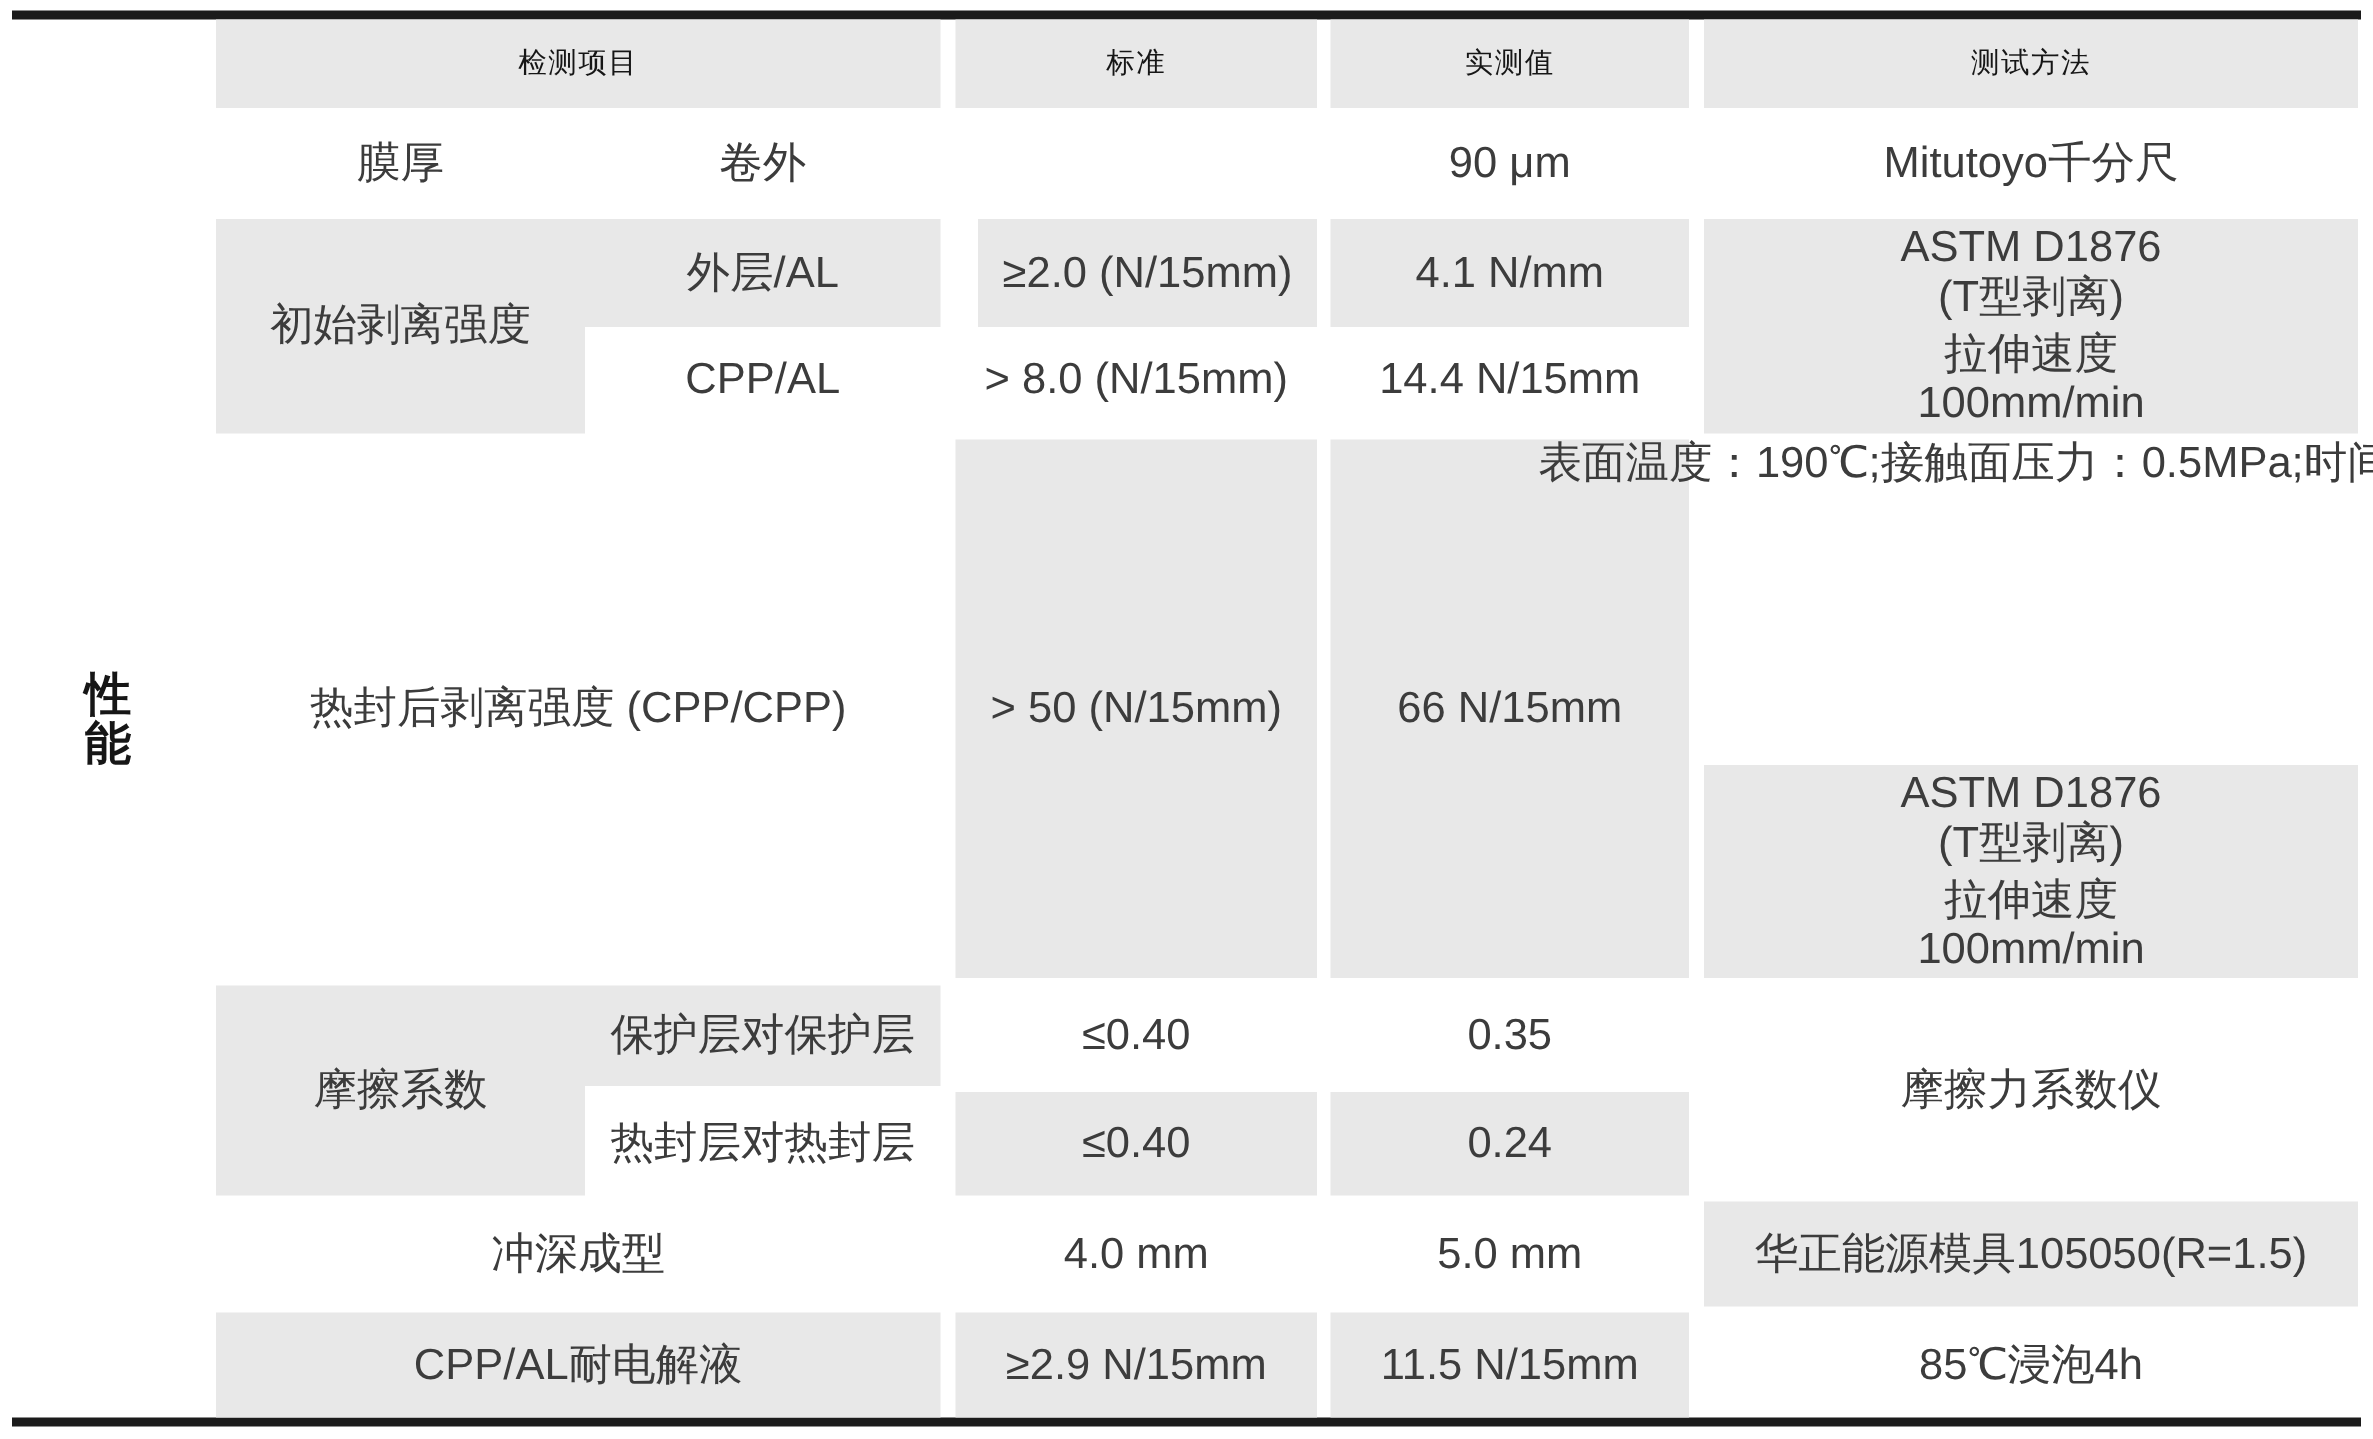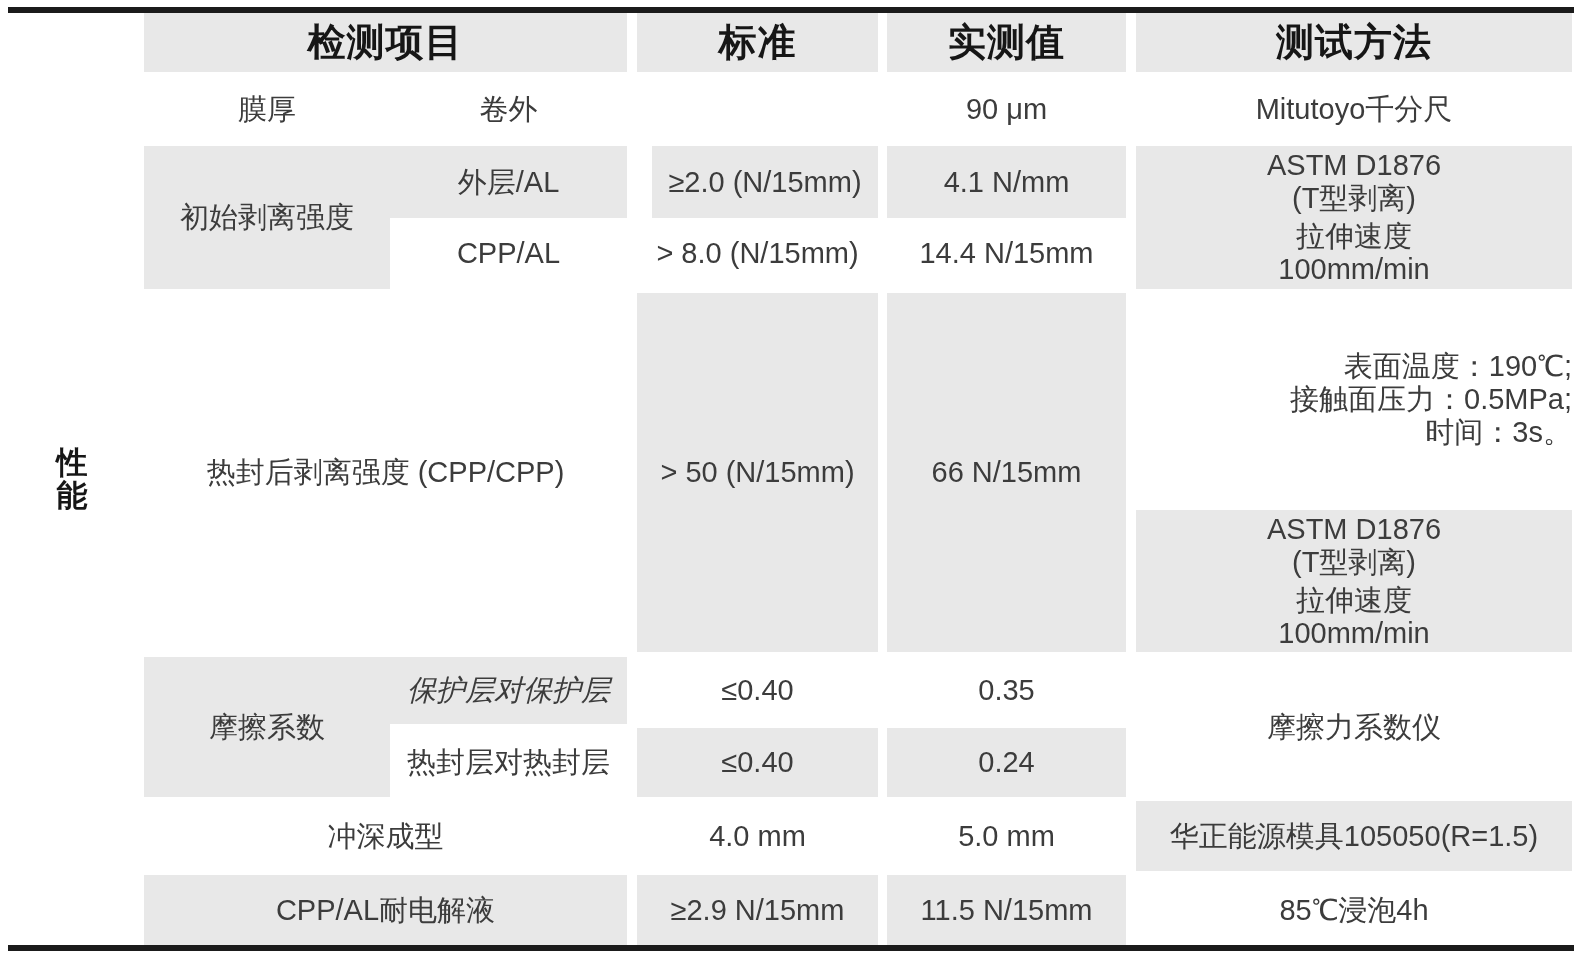--- a/index.html
+++ b/index.html
@@ -27,22 +27,22 @@
     grid-template-rows:59px 74px 72px 71px 4px 212px 5px 142px 5px 67px 4px 69px 4px 70px 4px 70px;
   }
   .cell{
     display:flex;align-items:center;justify-content:center;
     text-align:center;
     font-size:29px;line-height:33px;
     color:var(--body-text);
     white-space:nowrap;
   }
   .g{background:var(--cell-gray);}
-  .hdr{font-weight:bold;font-size:38px;color:var(--header-text);letter-spacing:1px;text-align:center;}
-  .stack{display:flex;flex-direction:column;align-items:flex-end;justify-content:center;}
+  .hdr{font-weight:normal;font-size:19px;color:var(--header-text);letter-spacing:1px;text-align:center;}
+  .stack{display:flex;align-items:flex-start;justify-content:center;}
   .method-cell{display:flex;flex-direction:column;align-items:center;justify-content:center;}
   .mhalf{flex:1;display:flex;flex-direction:column;align-items:center;justify-content:center;}
   .side-label{
     display:flex;flex-direction:column;align-items:center;justify-content:center;
     font-weight:bold;font-size:31px;line-height:33px;color:var(--header-text);
   }
 </style>
 </head>
 <body>
 
@@ -98,21 +98,21 @@
         <div>ASTM D1876</div>
         <div>(T型剥离)</div>
       </div>
       <div class="mhalf">
         <div>拉伸速度</div>
         <div>100mm/min</div>
       </div>
     </div>
 
     <div class="cell g" style="grid-column:2;grid-row:10/13;">摩擦系数</div>
-    <div class="cell g" style="grid-column:3;grid-row:10;font-style:italic;">保护层对保护层</div>
+    <div class="cell g" style="grid-column:3;grid-row:10;">保护层对保护层</div>
     <div class="cell" style="grid-column:5;grid-row:10;">≤0.40</div>
     <div class="cell" style="grid-column:7;grid-row:10;">0.35</div>
     <div class="cell" style="grid-column:3;grid-row:12;">热封层对热封层</div>
     <div class="cell g" style="grid-column:5;grid-row:12;">≤0.40</div>
     <div class="cell g" style="grid-column:7;grid-row:12;">0.24</div>
     <div class="cell" style="grid-column:9;grid-row:10/13;">摩擦力系数仪</div>
 
     <div class="cell" style="grid-column:2/4;grid-row:14;">冲深成型</div>
     <div class="cell" style="grid-column:5;grid-row:14;">4.0 mm</div>
     <div class="cell" style="grid-column:7;grid-row:14;">5.0 mm</div>

